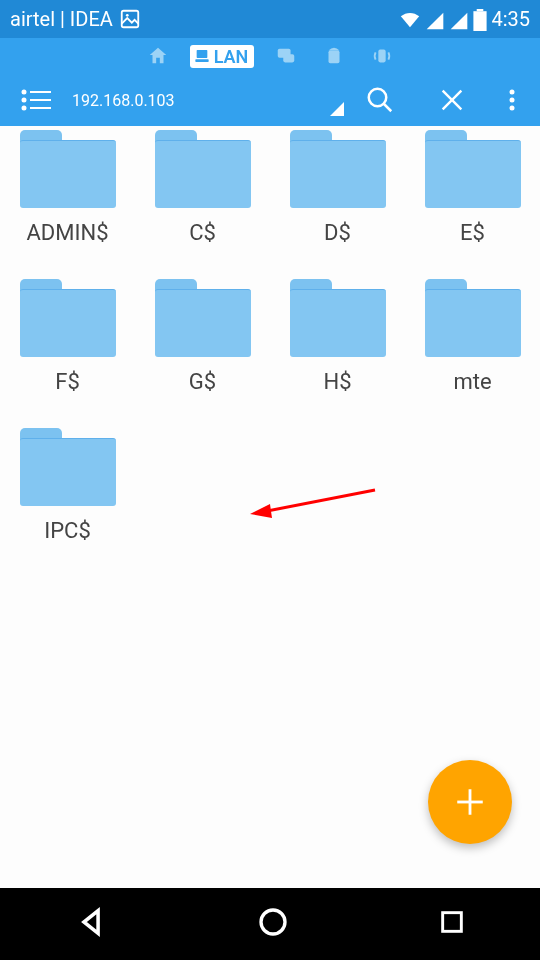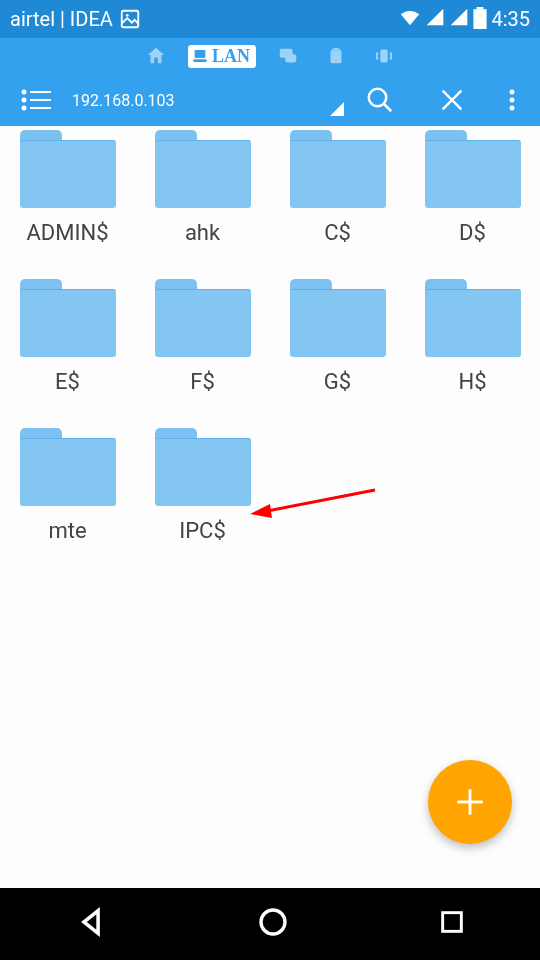--- a/index.html
+++ b/index.html
@@ -1,23 +1,23 @@
 <!DOCTYPE html>
 <html><head>
 <meta charset="utf-8">
 <style>
   * { box-sizing: border-box; margin: 0; padding: 0; }
   body { width: 540px; height: 960px; font-family: Roboto, Arial, sans-serif; background: #fff; position: relative; overflow: hidden; }
 
   .statusbar { height: 38px; background: #2089d6; display: flex; align-items: center; justify-content: space-between; padding: 12px 10px; color: #fff; font-size: 20px; }
   .statusbar .left { display: flex; align-items: center; gap: 6px; }
-  .statusbar .right { display: flex; align-items: flex-start; gap: 4px; }
+  .statusbar .right { display: flex; align-items: flex-end; gap: 4px; }
   .statusbar svg { display: block; }
 
-  .iconbar { height: 36px; background: #33a1ee; display: flex; align-items: center; justify-content: center; gap: 16px; font-family: Liberation Serif, serif; }
+  .iconbar { height: 36px; background: #33a1ee; display: flex; align-items: center; justify-content: center; gap: 16px; }
   .iconbar .slot { width: 32px; height: 28px; display: flex; align-items: center; justify-content: center; }
 
   .lan-pill { background: #fff; color: #33a1ee; padding: 1px 6px 1px 4px; border-radius: 3px; display: flex; align-items: center; gap: 4px; font-weight: 600; font-size: 18px; }
 
   .appbar { height: 52px; background: #33a1ee; display: flex; align-items: center; color: #fff; padding-right: 4px; }
   .hamburger { width: 72px; display: flex; align-items: center; justify-content: center; }
   .addr { flex: 1; font-size: 16px; position: relative; }
   .addr .tri { position: absolute; right: 0; bottom: -6px; width: 0; height: 0; border-style: solid; border-width: 0 0 14px 14px; border-color: transparent transparent #fff transparent; }
   .actions { display: flex; align-items: center; }
   .action-btn { width: 72px; height: 52px; display: flex; align-items: center; justify-content: center; }
@@ -146,27 +146,20 @@
           <div class="tab"></div>
           <div class="body"></div>
         </div>
         <div class="flabel">ADMIN$</div>
       </div>
       <div class="item">
         <div class="folder">
           <div class="tab"></div>
           <div class="body"></div>
         </div>
-        <div class="flabel">ahk</div>
-      </div>
-      <div class="item">
-        <div class="folder">
-          <div class="tab"></div>
-          <div class="body"></div>
-        </div>
         <div class="flabel">C$</div>
       </div>
       <div class="item">
         <div class="folder">
           <div class="tab"></div>
           <div class="body"></div>
         </div>
         <div class="flabel">D$</div>
       </div>
       <div class="item">

